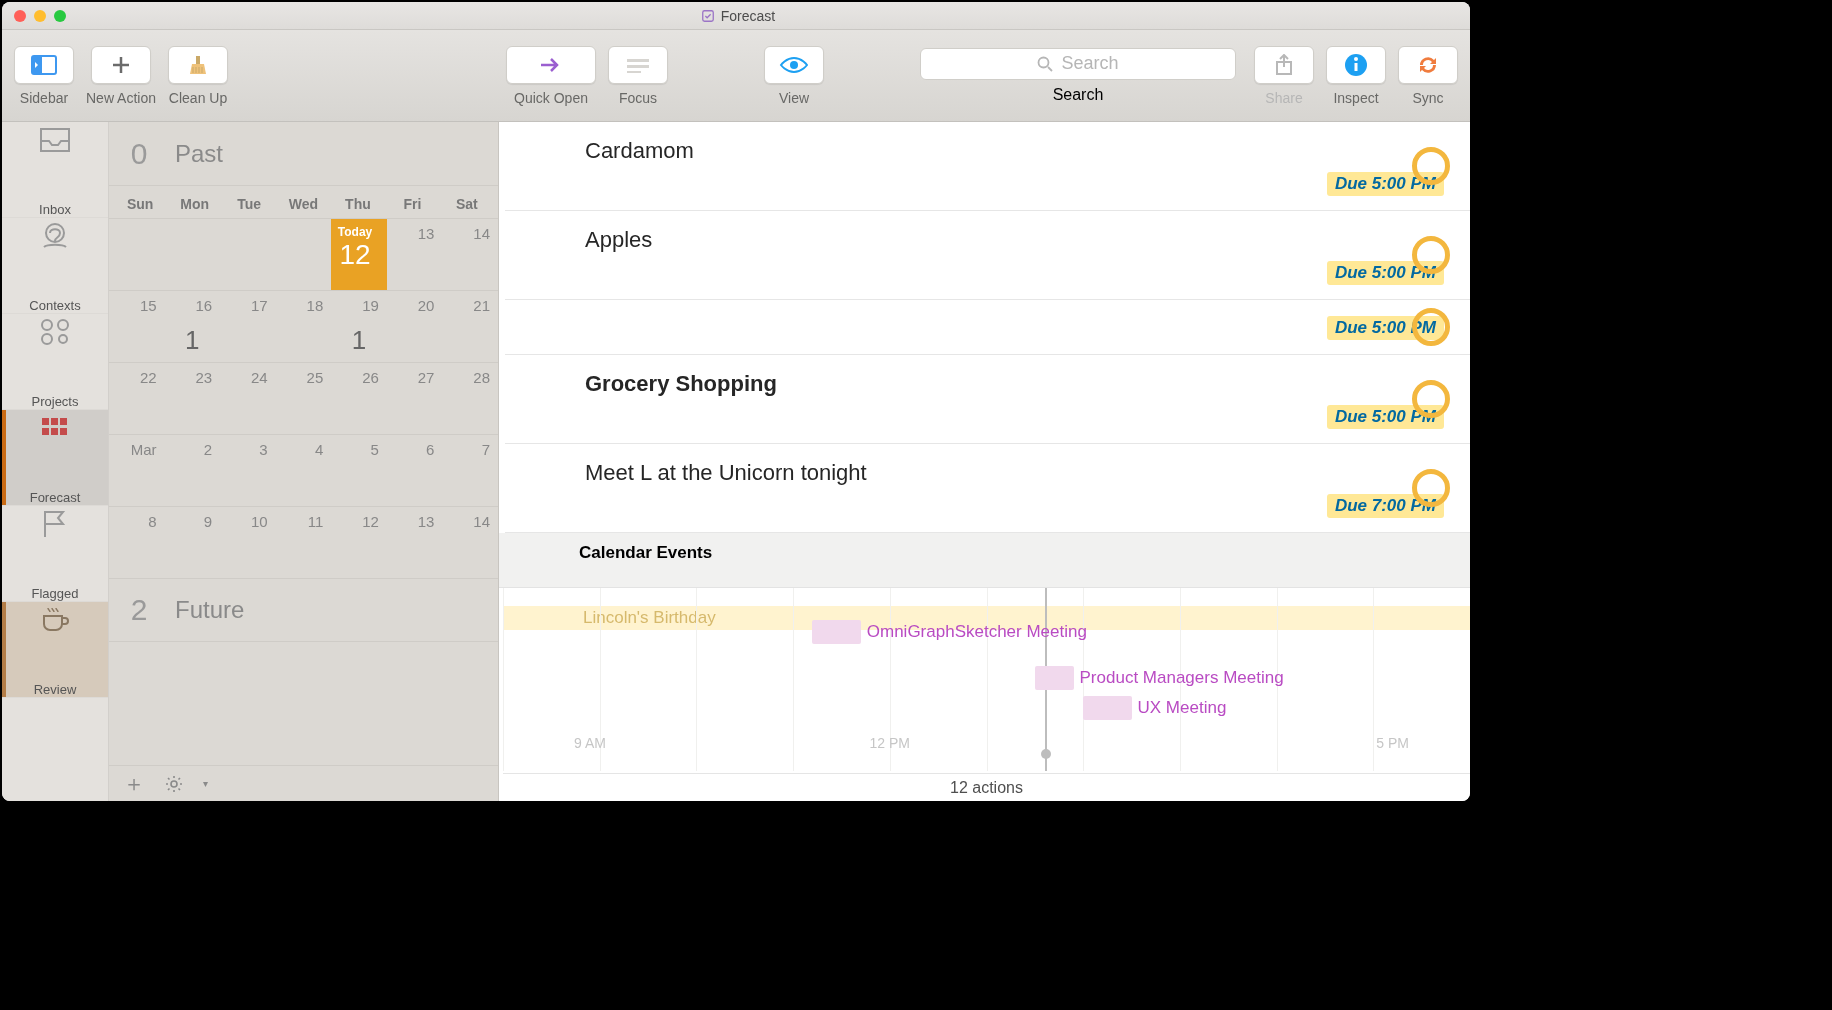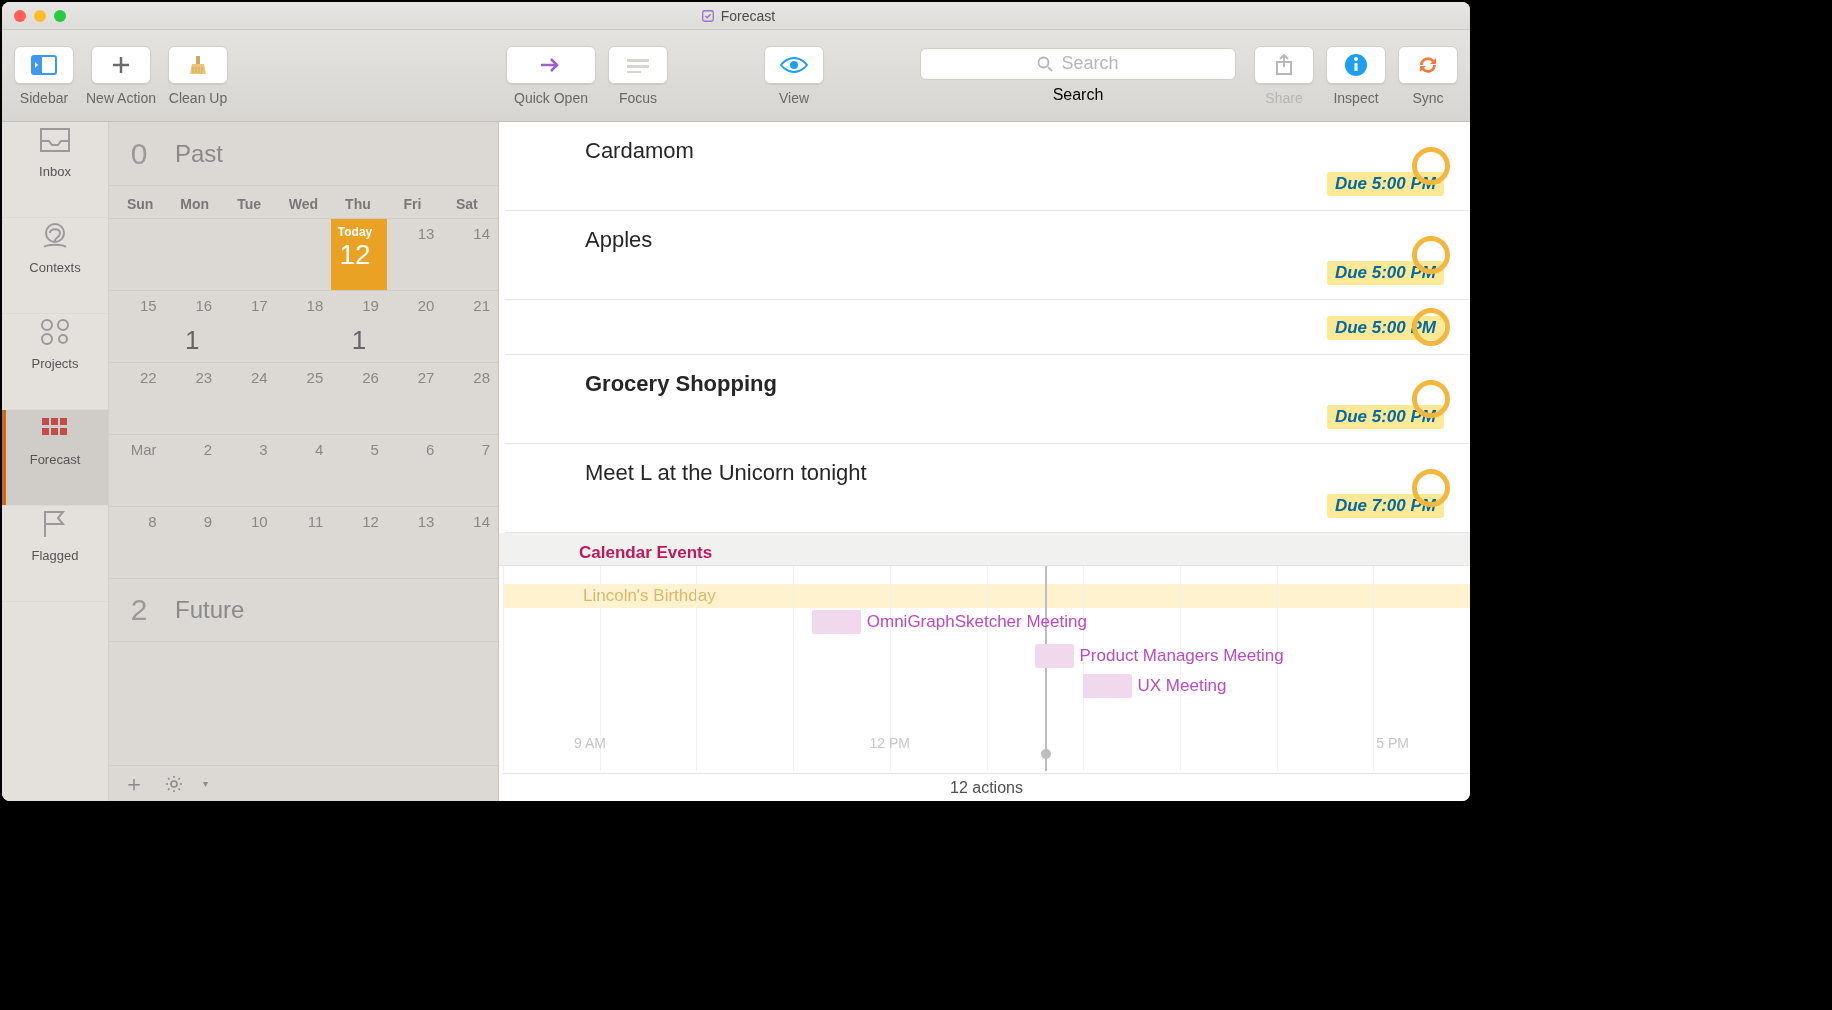--- a/index.html
+++ b/index.html
@@ -26,21 +26,21 @@
 .tb-btn .lbl { font-size: 14px; color: #686866; }
 .spacer { flex: 1; }
 .searchbox { width: 316px; height: 32px; background: #fff; border: 1px solid #d0cec9; border-radius: 6px; display: flex; align-items: center; justify-content: center; gap: 8px; color: #b6b6b6; font-size: 18px; }
 .searchwrap { display: flex; flex-direction: column; align-items: center; gap: 6px; }
 
 
 .body { flex: 1; display: flex; min-height: 0; }
 
 
 .perspectives { width: 107px; background: #e4e1dd; display: flex; flex-direction: column; border-right: 1px solid #d2cfcb; }
-.persp-item { height: 96px; display: flex; flex-direction: column; align-items: center; justify-content: flex-start; gap: 6px; font-size: 13px; color: #555; border-bottom: 1px solid #dddad6; cursor: pointer; }
+.persp-item { height: 96px; display: flex; flex-direction: column; align-items: center; justify-content: space-between; gap: 6px; font-size: 13px; color: #555; border-bottom: 1px solid #dddad6; cursor: pointer; }
 .persp-item .pi-ico { width: 36px; height: 36px; display:flex; align-items:center; justify-content:center; }
 .persp-item.active { background: #d0cdc9; position:relative;}
 .persp-item.active::before { content:""; position:absolute; left:0; top:0; width:4px; height:100%; background:#c96b15; }
 
 
 .cal-panel { width: 390px; background: #dcd9d4; border-right: 1px solid #c8c5c0; display: flex; flex-direction: column; }
 .cal-row { display: flex; align-items:center; height: 64px; padding-left: 8px; gap: 14px; color:#787878; border-bottom: 1px solid #cfccc7; }
 .cal-row .count { width: 44px; text-align:center; font-size: 30px; font-weight: 300; color:#9a9a9a; }
 .cal-row .label { font-size: 24px; font-weight: 400; color:#8a8a8a; }
 .weekday-row { display: grid; grid-template-columns: repeat(7, 1fr); padding: 10px 4px 6px; }
@@ -57,21 +57,21 @@
 
 .main { flex:1; display:flex; flex-direction:column; background:#fff; min-width:0; }
 .task-list { flex:0 0 auto; }
 .task { border-bottom:1px solid #e6e6e6; padding: 16px 26px 14px 80px; position:relative; display:flex; flex-direction:column; gap:8px; margin-left:6px; }
 .task .title { font-size: 22px; color:#262626; }
 .task.bold .title { font-weight:700; }
 .task .meta { display:flex; justify-content:flex-end; }
 .task .due { font-style:italic; font-size:17px; font-weight:600; color:#0369a1; background:#ffe896; padding:2px 8px; border-radius:3px; }
 .task .circle { position:absolute; right:20px; top:50%; transform:translateY(-50%); width:38px; height:38px; border-radius:50%; border:5px solid #f3b73e; }
 
-.section-head { background:#f1f1f0; padding: 10px 20px 2px 80px; font-size:17px; font-weight:700; color:#be185d; border-bottom:1px solid #e3e3e3; }
+.section-head { background:#f1f1f0; padding: 10px 20px 24px 80px; font-size:17px; font-weight:700; color:#000000; border-bottom:1px solid #e3e3e3; }
 
 
 .timeline-wrap { position:relative; flex:1; min-height:180px; margin: 0 0 0 4px; }
 .timeline { position:relative; height:100%; }
 .vline { position:absolute; top:0; bottom:30px; width:1px; background:#f0f0ee; }
 .vline.current { background:#bdbdbd; width:2px; }
 .current-dot { position:absolute; width:10px; height:10px; border-radius:50%; background:#bdbdbd; }
 .allday { position:absolute; left:0; right:0; top:18px; height:24px; background:#fff3cf; color:#d6b96c; font-size:17px; padding-left:80px; display:flex; align-items:center; }
 .event { position:absolute; height:24px; background:#f1d9ed; color:#b94bc3; font-size:17px; display:flex; align-items:center; padding:0 8px; white-space:nowrap; border-radius:2px; }
 .event .etxt { position:relative; }
@@ -264,20 +264,31 @@
         <span>Forecast</span>
       </div>
       <div class="persp-item">
         <div class="pi-ico">
             <svg width="28" height="30" viewBox="0 0 28 30">
               <path d="M4 2v26" stroke="#9a9a9a" stroke-width="2"></path>
               <path d="M4 3h18l-5 6 5 6H4" fill="none" stroke="#9a9a9a" stroke-width="2"></path>
             </svg>
           </div>
         <span>Flagged</span>
+      </div>
+      <div class="persp-item" style="background:#d6cabb; position:relative;">
+        <div style="position:absolute;left:0;top:0;width:4px;height:100%;background:#b37d47;"></div>
+        <div class="pi-ico">
+            <svg width="32" height="28" viewBox="0 0 32 28">
+              <path d="M5 10h18v8a6 6 0 0 1-6 6h-6a6 6 0 0 1-6-6z" fill="none" stroke="#8a7862" stroke-width="2"></path>
+              <path d="M23 12h3a3 3 0 0 1 0 6h-3" fill="none" stroke="#8a7862" stroke-width="2"></path>
+              <path d="M9 2c0 2 2 2 2 4M13 2c0 2 2 2 2 4M17 2c0 2 2 2 2 4" fill="none" stroke="#8a7862" stroke-width="1.5"></path>
+            </svg>
+          </div>
+        <span>Review</span>
       </div>
     </div>
 
     <div class="cal-panel">
       <div class="cal-row">
         <span class="count">0</span>
         <span class="label">Past</span>
       </div>
       <div class="weekday-row">
         <span>Sun</span>
@@ -393,21 +404,21 @@
             <div class="vline" style="left: 20%;"></div>
             <div class="vline" style="left: 30%;"></div>
             <div class="vline" style="left: 40%;"></div>
             <div class="vline" style="left: 50%;"></div>
             <div class="vline" style="left: 60%;"></div>
             <div class="vline" style="left: 70%;"></div>
             <div class="vline" style="left: 80%;"></div>
             <div class="vline" style="left: 90%;"></div>
             <div class="vline current" style="left: 56%;"></div>
             <div class="current-dot" style="left: calc(56% - 4px); bottom: 42px;"></div>
-            <div class="event ov" style="left: 32%; width: 5%; top: 44px; padding-left: 24px;">
+            <div class="event ov" style="left: 32%; width: 5%; top: 32px; padding-left: 24px;">
               <span class="etxt">OmniGraphSketcher Meeting</span>
             </div>
             <div class="event ov" style="left: 55%; width: 4%; top: 78px;">
               <span class="etxt">Product Managers Meeting</span>
             </div>
             <div class="event ov" style="left: 60%; width: 5%; top: 108px;">
               <span class="etxt">UX Meeting</span>
             </div>
             <div class="time-labels">
               <span style="left: 9%;">9 AM</span>

